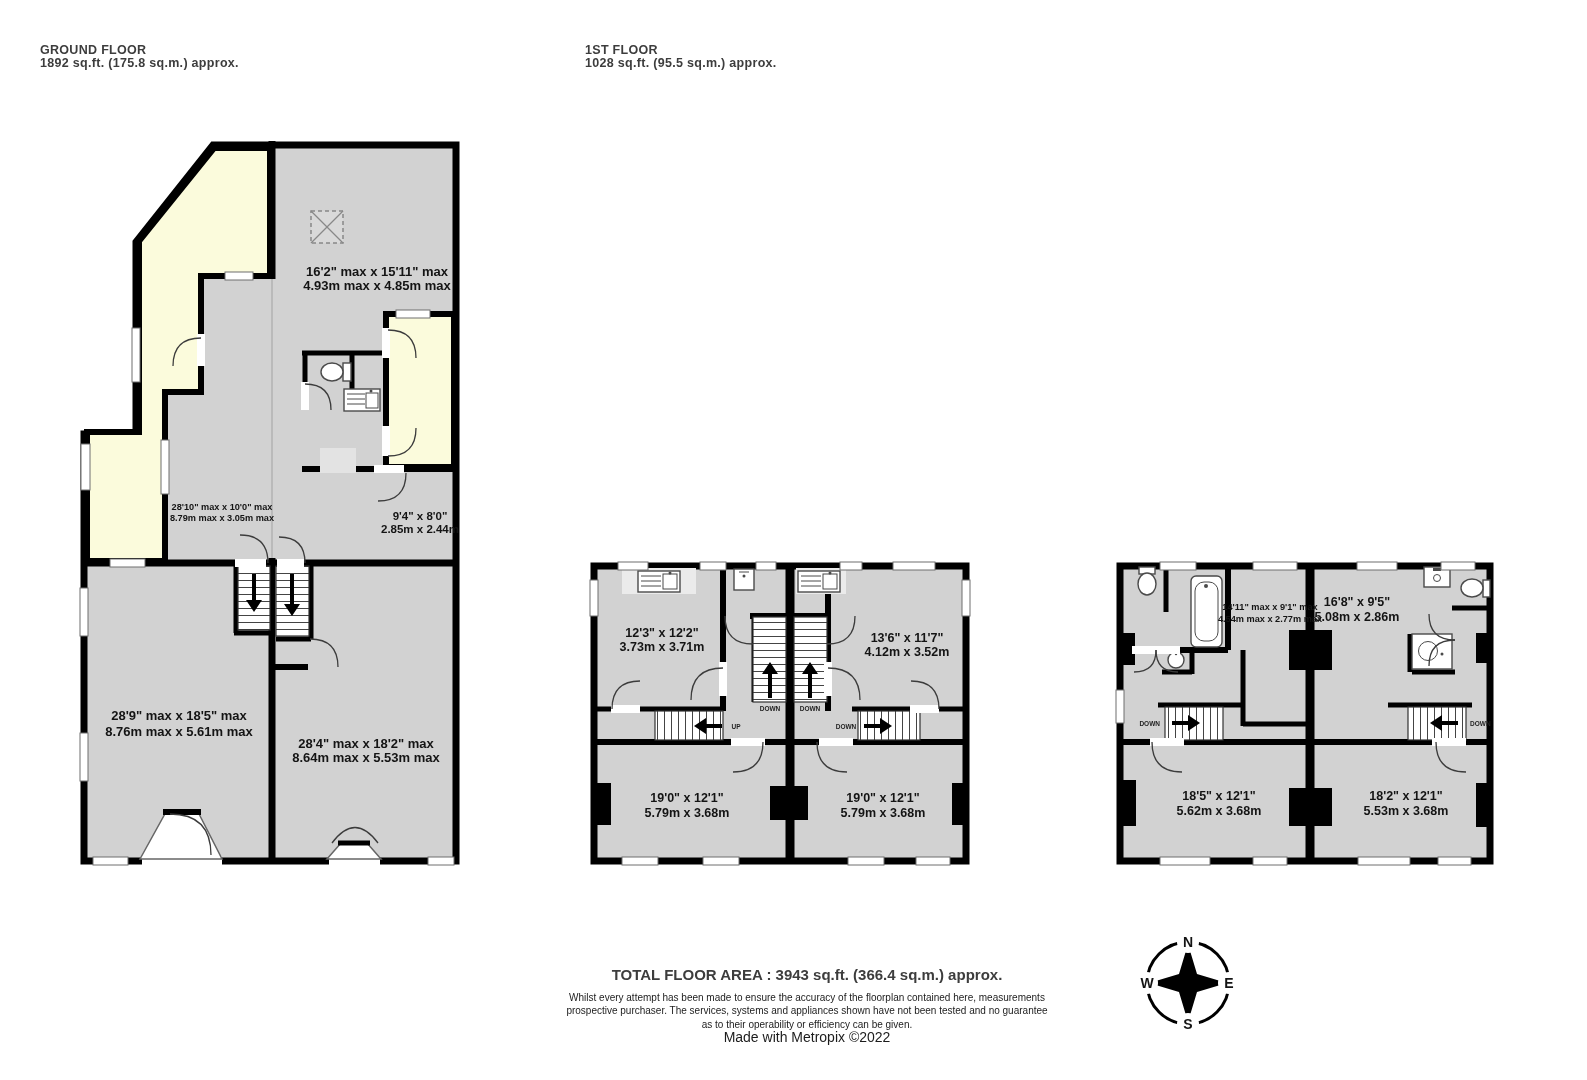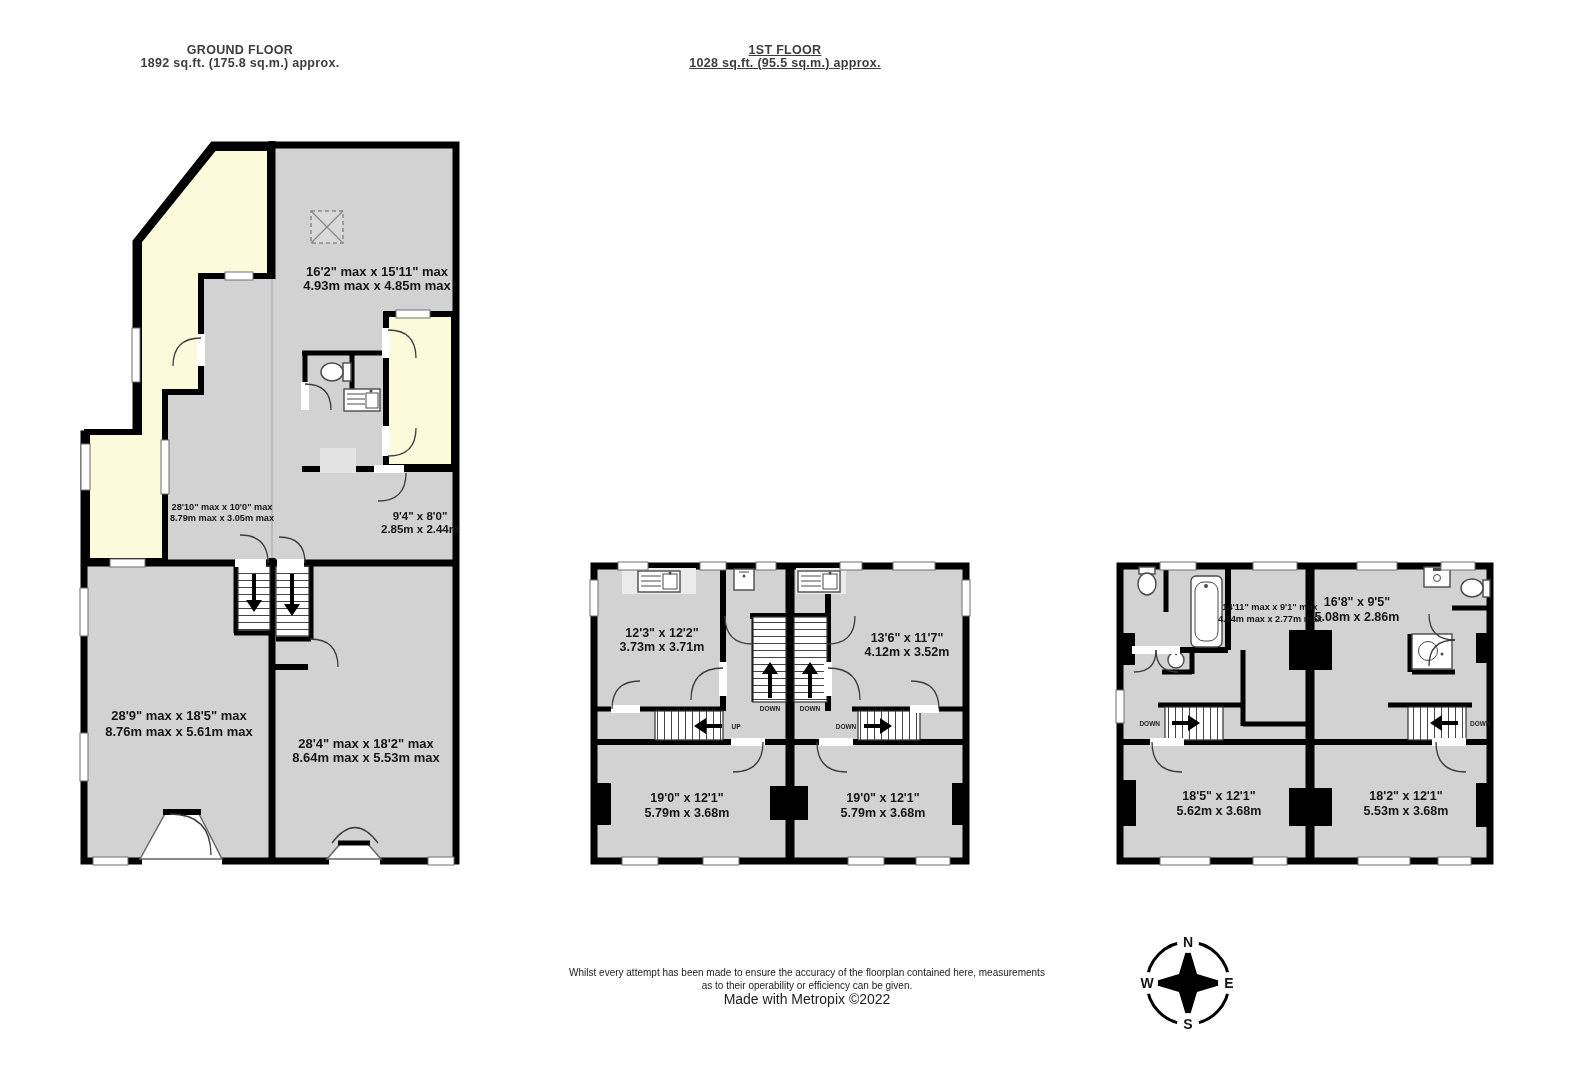--- a/index.html
+++ b/index.html
@@ -1,19 +1,19 @@
 <!DOCTYPE html>
 <html><head>
 <meta charset="utf-8">
 <style>
   html,body{margin:0;padding:0;background:#fff;}
   .page{position:relative;width:1587px;height:1080px;background:#ffffff;overflow:hidden;
         font-family:"Liberation Sans",sans-serif;}
   .plan-svg{position:absolute;left:0;top:0;}
-  .floor-header{position:absolute;top:44px;width:400px;text-align:center;
+  .floor-header{position:absolute;top:44px;width:400px;text-align:left;
       font-weight:bold;font-size:12.5px;line-height:13px;color:#3d3d3d;letter-spacing:.3px;}
   .footer{position:absolute;left:293px;top:966px;width:1028px;text-align:center;color:#1c1c1c;}
   .footer-total{font-size:15px;font-weight:bold;color:#3d3d3d;margin-bottom:8px;}
   .disc-line{font-size:10px;line-height:13.4px;}
   .credit{font-size:14px;line-height:13.4px;}
   
   .wall9{stroke:#000;stroke-width:9;}
   .wall7{stroke:#000;stroke-width:7;}
   .wall6{stroke:#000;stroke-width:6;}
   .wall5{stroke:#000;stroke-width:5;}
@@ -34,21 +34,21 @@
 </style>
 </head>
 <body>
 
 <div class="page">
 
   <div class="floor-header" style="left:40px;">
     <div>GROUND FLOOR</div>
     <div>1892 sq.ft. (175.8 sq.m.) approx.</div>
   </div>
-  <div class="floor-header" style="left:585px;text-decoration:underline;">
+  <div class="floor-header" style="left:585px;">
     <div>1ST FLOOR</div>
     <div>1028 sq.ft. (95.5 sq.m.) approx.</div>
   </div>
 
   <svg class="plan-svg" width="1587" height="1080" viewBox="0 0 1587 1080">
     <defs>
       <pattern id="treadsH" width="10" height="7" patternUnits="userSpaceOnUse">
         <rect width="10" height="7" fill="#fff"></rect>
         <line x1="0" y1="6.5" x2="10" y2="6.5" stroke="#444" stroke-width="1"></line>
       </pattern>
@@ -370,18 +370,20 @@
       <circle cx="1147" cy="983" r="11" fill="#fff"></circle>
       <circle cx="1229" cy="983" r="11" fill="#fff"></circle>
       <text class="tc" x="1188" y="947">N</text>
       <text class="tc" x="1188" y="1029">S</text>
       <text class="tc" x="1147" y="988">W</text>
       <text class="tc" x="1229" y="988">E</text>
     </g>
   </svg>
 
   <div class="footer">
+    <div class="footer-total">TOTAL FLOOR AREA : 3943 sq.ft. (366.4 sq.m.) approx.</div>
     <div class="disc-line">Whilst every attempt has been made to ensure the accuracy of the floorplan contained here, measurements</div>
+    <div class="disc-line">prospective purchaser. The services, systems and appliances shown have not been tested and no guarantee</div>
     <div class="disc-line">as to their operability or efficiency can be given.</div>
     <div class="credit">Made with Metropix ©2022</div>
   </div>
 
 </div>
 
 </body></html>

